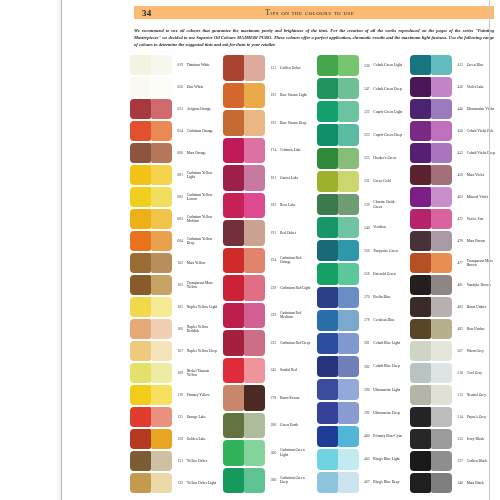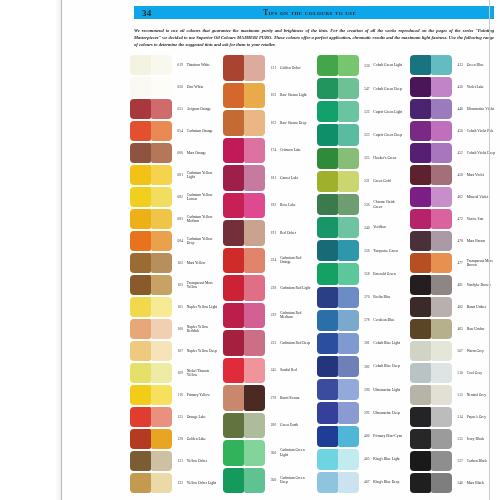--- a/index.html
+++ b/index.html
@@ -14,25 +14,25 @@
   #gutter{position:absolute;left:0;top:0;width:62px;height:500px;background:#ffffff;}
   #gutter-edge{position:absolute;left:61px;top:0;width:1px;height:500px;background:#b9b9b9;}
   #gutter-shade{position:absolute;left:55px;top:0;width:7px;height:500px;
     background:linear-gradient(to right,rgba(0,0,0,0),rgba(0,0,0,0.07));}
 
   #sheet{position:absolute;left:62px;top:0;width:438px;height:500px;background:#fefefe;}
   #right-edge{position:absolute;left:489px;top:0;width:1px;height:500px;background:#c9c9c9;}
 
   
   #header{position:absolute;left:72px;top:6px;width:360px;height:13px;
-    background:#0ea5e9;display:flex;align-items:center;}
+    background:#fdba74;display:flex;align-items:center;}
   #pagenum{font-weight:bold;font-size:9px;color:#2a2a2a;margin-left:8px;
     letter-spacing:.3px;}
   #headtitle{flex:1;text-align:center;font-size:7.3px;color:#2b2b2b;
-    font-variant:small-caps;font-weight:bold;letter-spacing:.45px;
+    font-variant:small-caps;font-weight:normal;letter-spacing:.45px;
     margin-right:26px;}
 
   
   #intro{position:absolute;left:72px;top:22px;width:360px;
     font-size:4.55px;line-height:1.62;text-align:justify;
     font-style:italic;font-weight:bold;color:#1c1c1c;}
 
   
   #grid{position:absolute;left:68px;top:54px;width:368px;height:440px;
     display:flex;justify-content:space-between;}

